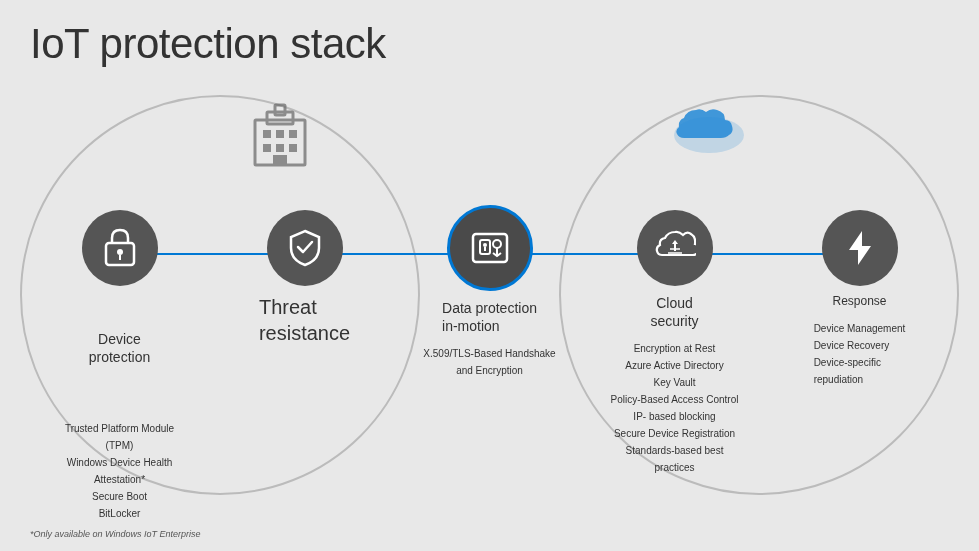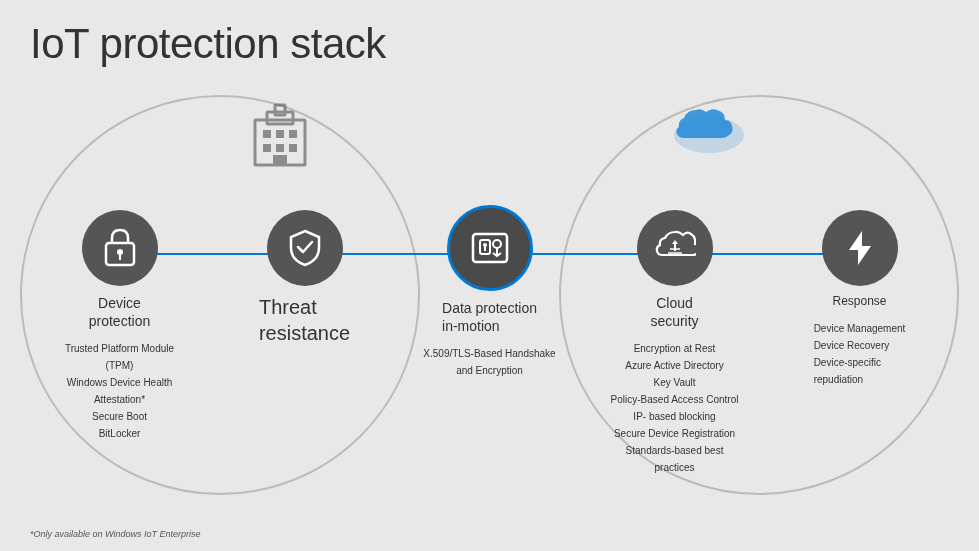--- a/index.html
+++ b/index.html
@@ -111,31 +111,31 @@
   <svg width="80" height="55" viewBox="0 0 80 55" fill="none">
     <ellipse cx="40" cy="35" rx="35" ry="18" fill="#0078d4" opacity="0.2"></ellipse>
     <path d="M15 38 Q10 38 8 34 Q6 30 10 27 Q9 20 15 18 Q18 10 27 10 Q32 8 37 12 Q42 8 48 10 Q56 12 56 20 Q62 20 63 26 Q65 32 60 35 Q57 38 52 38 Z" fill="#0078d4" opacity="0.85"></path>
   </svg>
 </div>
 
 <div class="h-line"></div>
 
 <div style="position:absolute; top:210px; left:0; right:0; display:flex; justify-content:center; align-items:flex-start; z-index:2;">
 
-  <div style="width:185px; display:flex; flex-direction:column; align-items:center;">
+  <div style="width:185px; display:flex; flex-direction:column; align-items:center;gap:36px;">
     <div style="width:76px;height:76px;border-radius:50%;background:#555;display:flex;align-items:center;justify-content:center;z-index:3;position:relative;">
       <svg width="36" height="40" viewBox="0 0 36 40" fill="none">
         <rect x="4" y="15" width="28" height="22" rx="3" fill="none" stroke="white" stroke-width="2.5"></rect>
         <path d="M10 15 V10 Q10 2 18 2 Q26 2 26 10 V15" stroke="white" stroke-width="2.5" fill="none"></path>
         <circle cx="18" cy="24" r="3" fill="white"></circle>
         <rect x="17" y="27" width="2" height="5" fill="white"></rect>
       </svg>
     </div>
     <div style="margin-top:8px;text-align:center;font-size:14px;color:#333;line-height:1.3;">Device<br>protection</div>
-    <div style="margin-top:10px;text-align:center;font-size:10px;color:#333;line-height:1.7;">
+    <div style="margin-top:18px;text-align:center;font-size:10px;color:#333;line-height:1.7;">
       Trusted Platform Module<br>(TPM)<br>
       Windows Device Health<br>Attestation*<br>
       Secure Boot<br>
       BitLocker
     </div>
   </div>
 
   <div style="width:185px; display:flex; flex-direction:column; align-items:center;">
     <div style="width:76px;height:76px;border-radius:50%;background:#555;display:flex;align-items:center;justify-content:center;z-index:3;position:relative;">
       <svg width="36" height="40" viewBox="0 0 36 40" fill="none">

